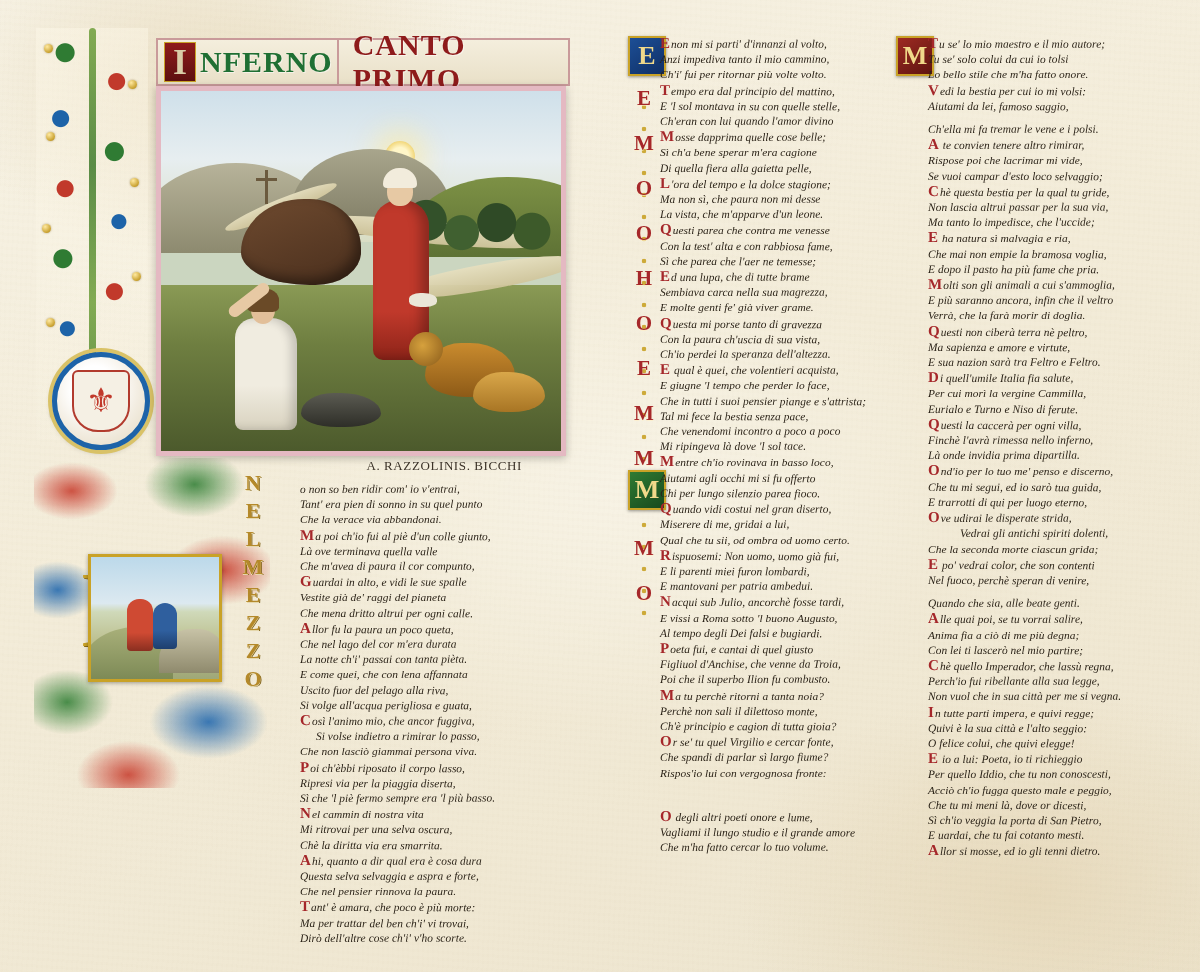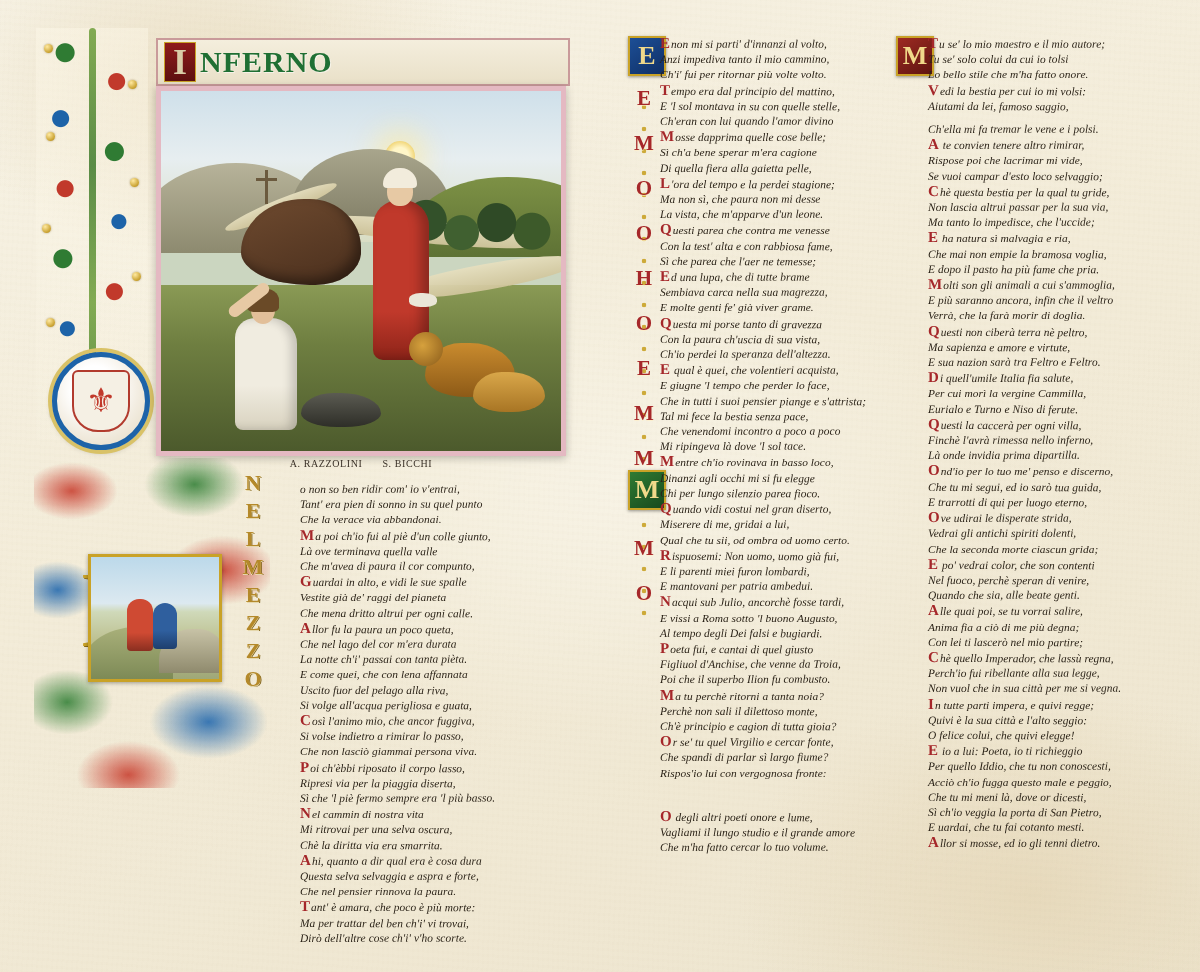--- a/index.html
+++ b/index.html
@@ -349,28 +349,27 @@
   }
   .cross:after {
     content:""; position:absolute; left:-9px; top: 8px; width:21px; height:3px; background:#6b5a3e;
   }
   .artists {
     position:absolute;
     left: 156px;
     top: 458px;
     width: 410px;
     display:flex;
-    justify-content: center;
+    justify-content: flex-end;
     padding: 0 44px;
     box-sizing: border-box;
-    font-size: 10px;
+    font-size: 13px;
     letter-spacing: .6px;
     color: #3b3228;
     font-family: "Liberation Serif", serif;
-    gap: 20px;
   }
 
   
   .col {
     position: absolute;
     font-family: "Liberation Serif", serif;
     color: #2b2318;
   }
   .line {
     display: block;
@@ -482,20 +481,23 @@
     <span>E</span>
     <span>Z</span>
     <span>Z</span>
     <span>O</span>
   </div>
 
   <div class="header-banner">
     <div class="banner-left">
       <span class="drop-i">I</span>
       <span class="banner-word" style="margin-left:4px">NFERNO</span>
+    </div>
+    <div class="banner-right">
+      <span class="banner-word red">CANTO PRIMO</span>
     </div>
   </div>
 
   <div class="miniature-frame">
     <div class="sky"></div>
     <div class="sun"></div>
     <div class="mountain" style="left:-20px; top:20%; width:190px; height:90px;"></div>
     <div class="mountain" style="left:130px; top:16%; width:160px; height:86px; background:linear-gradient(180deg,#a8a58c,#7e7b63);"></div>
     <div class="hill-green" style="left:250px; top:24%; width:200px; height:80px;"></div>
     <div class="field"></div>
@@ -558,21 +560,21 @@
       <div class="line" style="transform: rotate(-0.06deg);"><span class="cap">G</span><span>uardai in alto, e vidi le sue spalle</span></div>
       <div class="line" style="transform: rotate(0deg);"><span>Vestite già de' raggi del pianeta</span></div>
       <div class="line" style="transform: rotate(0.06deg);"><span>Che mena dritto altrui per ogni calle.</span></div>
       <div class="line" style="transform: rotate(0.12deg);"><span class="cap">A</span><span>llor fu la paura un poco queta,</span></div>
       <div class="line" style="transform: rotate(-0.12deg);"><span>Che nel lago del cor m'era durata</span></div>
       <div class="line" style="transform: rotate(-0.06deg);"><span>La notte ch'i' passai con tanta pièta.</span></div>
       <div class="line" style="transform: rotate(0deg);"><span>E come quei, che con lena affannata</span></div>
       <div class="line" style="transform: rotate(0.06deg);"><span>Uscito fuor del pelago alla riva,</span></div>
       <div class="line" style="transform: rotate(0.12deg);"><span>Si volge all'acqua perigliosa e guata,</span></div>
       <div class="line" style="transform: rotate(-0.12deg);"><span class="cap">C</span><span>osì l'animo mio, che ancor fuggiva,</span></div>
-      <div class="line" style="transform: rotate(-0.06deg);"><span>Si volse indietro a rimirar lo passo,</span></div>
+      <div class="line" style="transform: rotate(-0.06deg); margin-left: 16px;"><span>Si volse indietro a rimirar lo passo,</span></div>
       <div class="line" style="transform: rotate(0deg);"><span>Che non lasciò giammai persona viva.</span></div>
       <div class="line" style="transform: rotate(0.06deg);"><span class="cap">P</span><span>oi ch'èbbi riposato il corpo lasso,</span></div>
       <div class="line" style="transform: rotate(0.12deg);"><span>Ripresi via per la piaggia diserta,</span></div>
       <div class="line" style="transform: rotate(-0.12deg);"><span>Sì che 'l piè fermo sempre era 'l più basso.</span></div>
       <div class="line" style="transform: rotate(-0.06deg);"><span></span></div>
       <div class="line" style="transform: rotate(0deg);"><span class="cap">N</span><span>el cammin di nostra vita</span></div>
       <div class="line" style="transform: rotate(0.06deg);"><span>Mi ritrovai per una selva oscura,</span></div>
       <div class="line" style="transform: rotate(0.12deg);"><span>Chè la diritta via era smarrita.</span></div>
       <div class="line" style="transform: rotate(-0.12deg);"><span class="cap">A</span><span>hi, quanto a dir qual era è cosa dura</span></div>
       <div class="line" style="transform: rotate(-0.06deg);"><span>Questa selva selvaggia e aspra e forte,</span></div>
@@ -584,40 +586,40 @@
   <div class="col" id="col2">
       <div class="line" style="transform: rotate(-0.12deg);"><span class="cap">E</span><span>non mi si parti' d'innanzi al volto,</span></div>
       <div class="line" style="transform: rotate(-0.06deg);"><span>Anzi impediva tanto il mio cammino,</span></div>
       <div class="line" style="transform: rotate(0deg);"><span>Ch'i' fui per ritornar più volte volto.</span></div>
       <div class="line" style="transform: rotate(0.06deg);"><span class="cap">T</span><span>empo era dal principio del mattino,</span></div>
       <div class="line" style="transform: rotate(0.12deg);"><span>E 'l sol montava in su con quelle stelle,</span></div>
       <div class="line" style="transform: rotate(-0.12deg);"><span>Ch'eran con lui quando l'amor divino</span></div>
       <div class="line" style="transform: rotate(-0.06deg);"><span class="cap">M</span><span>osse dapprima quelle cose belle;</span></div>
       <div class="line" style="transform: rotate(0deg);"><span>Sì ch'a bene sperar m'era cagione</span></div>
       <div class="line" style="transform: rotate(0.06deg);"><span>Di quella fiera alla gaietta pelle,</span></div>
-      <div class="line" style="transform: rotate(0.12deg);"><span class="cap">L</span><span>'ora del tempo e la perdei stagione;</span></div>
+      <div class="line" style="transform: rotate(0.12deg);"><span class="cap">L</span><span>'ora del tempo e la dolce stagione;</span></div>
       <div class="line" style="transform: rotate(-0.12deg);"><span>Ma non sì, che paura non mi desse</span></div>
       <div class="line" style="transform: rotate(-0.06deg);"><span>La vista, che m'apparve d'un leone.</span></div>
       <div class="line" style="transform: rotate(0deg);"><span class="cap">Q</span><span>uesti parea che contra me venesse</span></div>
       <div class="line" style="transform: rotate(0.06deg);"><span>Con la test' alta e con rabbiosa fame,</span></div>
       <div class="line" style="transform: rotate(0.12deg);"><span>Sì che parea che l'aer ne temesse;</span></div>
       <div class="line" style="transform: rotate(-0.12deg);"><span class="cap">E</span><span>d una lupa, che di tutte brame</span></div>
       <div class="line" style="transform: rotate(-0.06deg);"><span>Sembiava carca nella sua magrezza,</span></div>
       <div class="line" style="transform: rotate(0deg);"><span>E molte genti fe' già viver grame.</span></div>
       <div class="line" style="transform: rotate(0.06deg);"><span class="cap">Q</span><span>uesta mi porse tanto di gravezza</span></div>
       <div class="line" style="transform: rotate(0.12deg);"><span>Con la paura ch'uscia di sua vista,</span></div>
       <div class="line" style="transform: rotate(-0.12deg);"><span>Ch'io perdei la speranza dell'altezza.</span></div>
       <div class="line" style="transform: rotate(-0.06deg);"><span class="cap">E</span><span> qual è quei, che volentieri acquista,</span></div>
       <div class="line" style="transform: rotate(0deg);"><span>E giugne 'l tempo che perder lo face,</span></div>
       <div class="line" style="transform: rotate(0.06deg);"><span>Che in tutti i suoi pensier piange e s'attrista;</span></div>
       <div class="line" style="transform: rotate(0.12deg);"><span>Tal mi fece la bestia senza pace,</span></div>
       <div class="line" style="transform: rotate(-0.12deg);"><span>Che venendomi incontro a poco a poco</span></div>
       <div class="line" style="transform: rotate(-0.06deg);"><span>Mi ripingeva là dove 'l sol tace.</span></div>
       <div class="line" style="transform: rotate(0deg);"><span class="cap">M</span><span>entre ch'io rovinava in basso loco,</span></div>
-      <div class="line" style="transform: rotate(0.06deg);"><span>Dinanzi agli occhi mi si fu elegge</span></div>
+      <div class="line" style="transform: rotate(0.06deg);"><span>Aiutami agli occhi mi si fu offerto</span></div>
       <div class="line" style="transform: rotate(0.12deg);"><span>Chi per lungo silenzio parea fioco.</span></div>
       <div class="line" style="transform: rotate(-0.12deg);"><span class="cap">Q</span><span>uando vidi costui nel gran diserto,</span></div>
       <div class="line" style="transform: rotate(-0.06deg);"><span>Miserere di me, gridai a lui,</span></div>
       <div class="line" style="transform: rotate(0deg);"><span>Qual che tu sii, od ombra od uomo certo.</span></div>
       <div class="line" style="transform: rotate(0.06deg);"><span class="cap">R</span><span>ispuosemi: Non uomo, uomo già fui,</span></div>
       <div class="line" style="transform: rotate(0.12deg);"><span>E li parenti miei furon lombardi,</span></div>
       <div class="line" style="transform: rotate(-0.12deg);"><span>E mantovani per patria ambedui.</span></div>
       <div class="line" style="transform: rotate(-0.06deg);"><span class="cap">N</span><span>acqui sub Julio, ancorchè fosse tardi,</span></div>
       <div class="line" style="transform: rotate(0deg);"><span>E vissi a Roma sotto 'l buono Augusto,</span></div>
       <div class="line" style="transform: rotate(0.06deg);"><span>Al tempo degli Dei falsi e bugiardi.</span></div>
@@ -659,25 +661,25 @@
       <div class="line" style="transform: rotate(-0.06deg);"><span class="cap">D</span><span>i quell'umile Italia fia salute,</span></div>
       <div class="line" style="transform: rotate(0deg);"><span>Per cui morì la vergine Cammilla,</span></div>
       <div class="line" style="transform: rotate(0.06deg);"><span>Eurialo e Turno e Niso di ferute.</span></div>
       <div class="line" style="transform: rotate(0.12deg);"><span class="cap">Q</span><span>uesti la caccerà per ogni villa,</span></div>
       <div class="line" style="transform: rotate(-0.12deg);"><span>Finchè l'avrà rimessa nello inferno,</span></div>
       <div class="line" style="transform: rotate(-0.06deg);"><span>Là onde invidia prima dipartilla.</span></div>
       <div class="line" style="transform: rotate(0deg);"><span class="cap">O</span><span>nd'io per lo tuo me' penso e discerno,</span></div>
       <div class="line" style="transform: rotate(0.06deg);"><span>Che tu mi segui, ed io sarò tua guida,</span></div>
       <div class="line" style="transform: rotate(0.12deg);"><span>E trarrotti di qui per luogo eterno,</span></div>
       <div class="line" style="transform: rotate(-0.12deg);"><span class="cap">O</span><span>ve udirai le disperate strida,</span></div>
-      <div class="line" style="transform: rotate(-0.06deg);"><span>Vedrai gli antichi spiriti dolenti,</span></div>
+      <div class="line" style="transform: rotate(-0.06deg); margin-left: 32px;"><span>Vedrai gli antichi spiriti dolenti,</span></div>
       <div class="line" style="transform: rotate(0deg);"><span>Che la seconda morte ciascun grida;</span></div>
       <div class="line" style="transform: rotate(0.06deg);"><span class="cap">E</span><span> po' vedrai color, che son contenti</span></div>
       <div class="line" style="transform: rotate(0.12deg);"><span>Nel fuoco, perchè speran di venire,</span></div>
-      <div class="line" style="transform: rotate(-0.12deg);"><span>Quando che sia, alle beate genti.</span></div>
+      <div class="line" style="transform: rotate(-0.12deg); margin-top: 8px;"><span>Quando che sia, alle beate genti.</span></div>
       <div class="line" style="transform: rotate(-0.06deg);"><span class="cap">A</span><span>lle quai poi, se tu vorrai salire,</span></div>
       <div class="line" style="transform: rotate(0deg);"><span>Anima fia a ciò di me più degna;</span></div>
       <div class="line" style="transform: rotate(0.06deg);"><span>Con lei ti lascerò nel mio partire;</span></div>
       <div class="line" style="transform: rotate(0.12deg);"><span class="cap">C</span><span>hè quello Imperador, che lassù regna,</span></div>
       <div class="line" style="transform: rotate(-0.12deg);"><span>Perch'io fui ribellante alla sua legge,</span></div>
       <div class="line" style="transform: rotate(-0.06deg);"><span>Non vuol che in sua città per me si vegna.</span></div>
       <div class="line" style="transform: rotate(0deg);"><span class="cap">I</span><span>n tutte parti impera, e quivi regge;</span></div>
       <div class="line" style="transform: rotate(0.06deg);"><span>Quivi è la sua città e l'alto seggio:</span></div>
       <div class="line" style="transform: rotate(0.12deg);"><span>O felice colui, che quivi elegge!</span></div>
       <div class="line" style="transform: rotate(-0.12deg);"><span class="cap">E</span><span> io a lui: Poeta, io ti richieggio</span></div>

